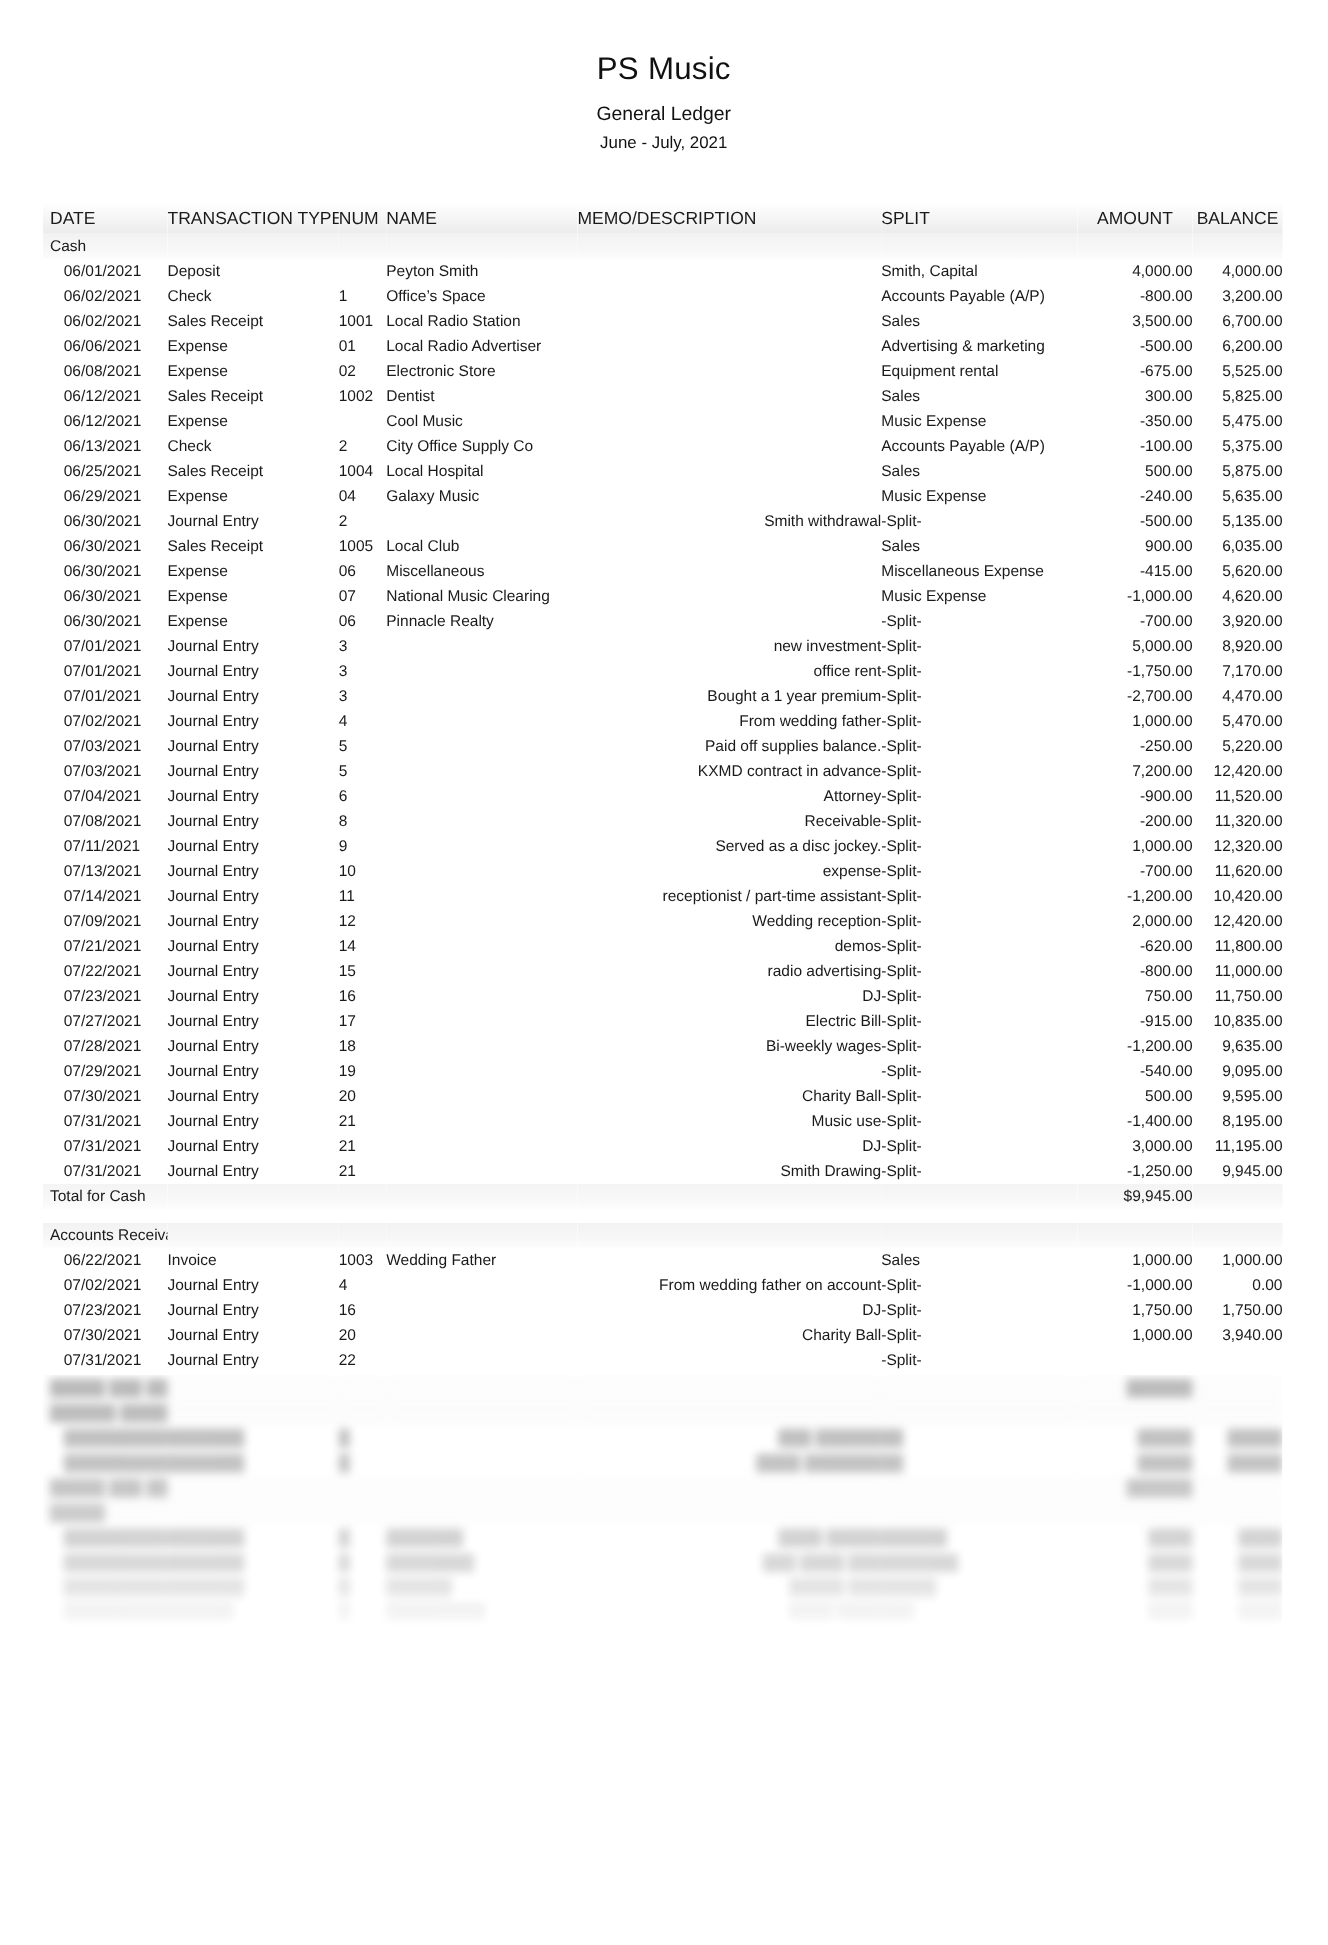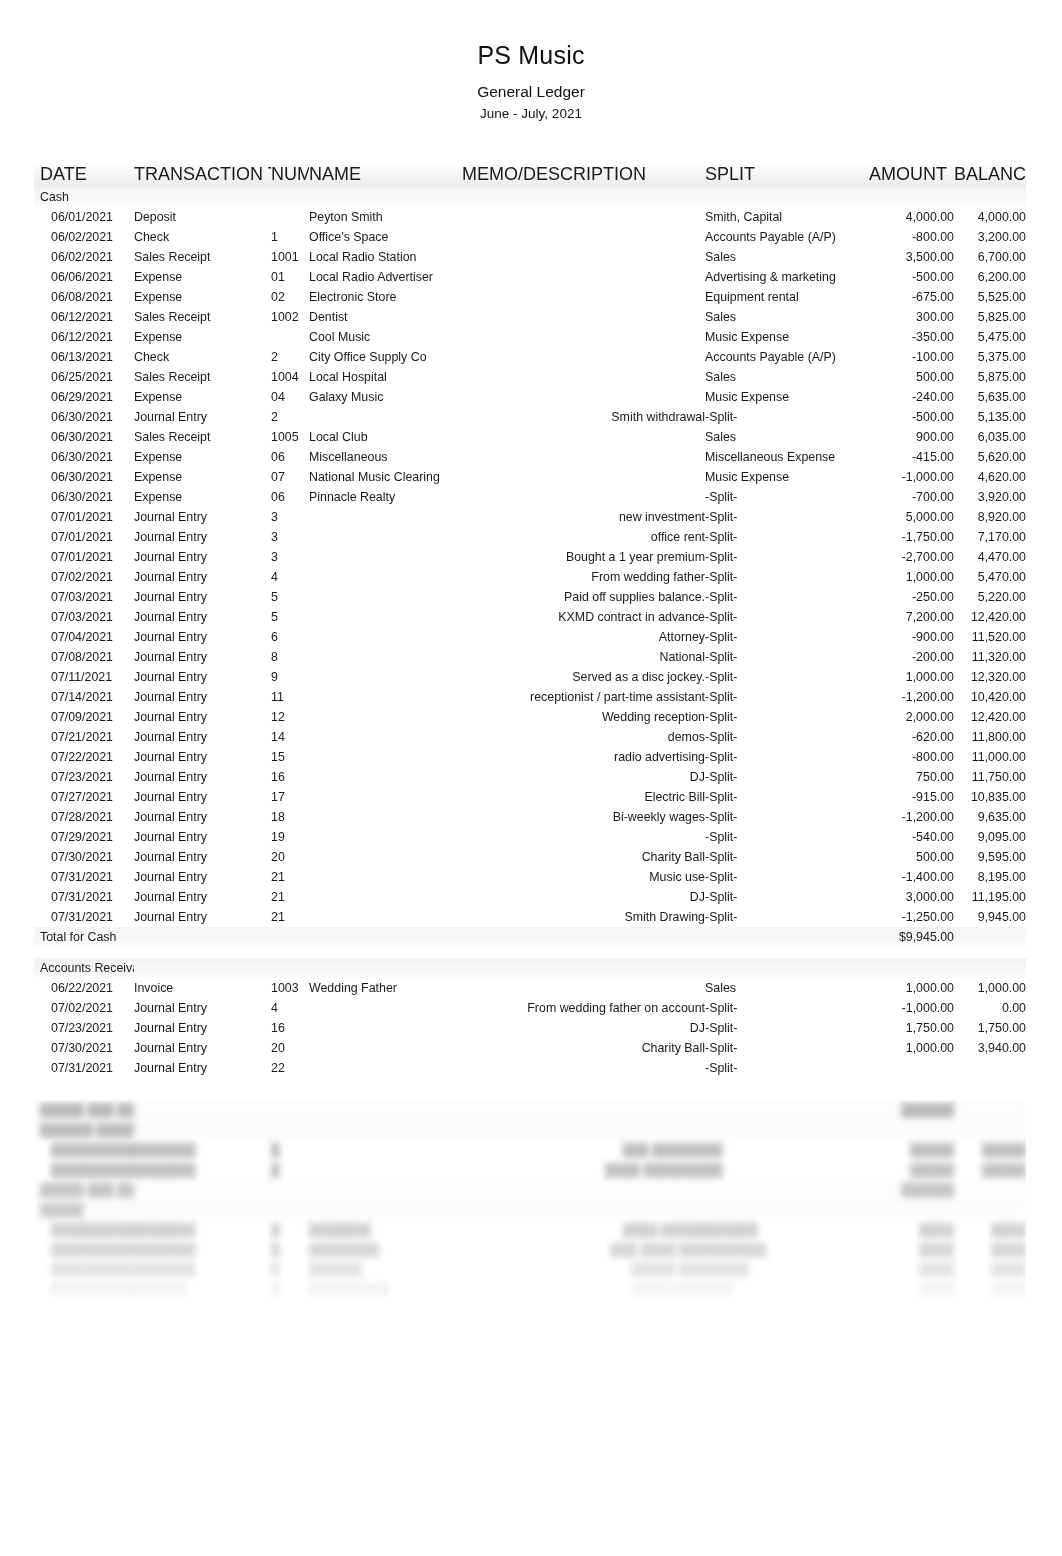--- a/index.html
+++ b/index.html
@@ -74,21 +74,21 @@
   .c-num     { width: 38px;  }
   .c-name    { width: 153px; }
   .c-memo    { width: 243px; text-align: right; }
   .c-split   { width: 157px; }
   .c-amount  { width: 92px;  text-align: right; }
   .c-balance { width: 72px;  text-align: right; }
 
   tr.header-row th {
     height: 25px;
     line-height: 25px;
-    font-size: 18px;
+    font-size: 14px;
     color: #1a1a1a;
     text-align: left;
     background: linear-gradient(to bottom, #ffffff 0%, #f4f4f4 55%, #ececec 100%);
   }
   tr.header-row th.c-amount,
   tr.header-row th.c-balance { text-align: center; }
   tr.header-row th.c-date { padding-left: 6px; }
 
   tr.account-row td {
     height: 20px;
@@ -401,34 +401,44 @@
             <td class="c-memo">Attorney</td>
             <td class="c-split">-Split-</td>
             <td class="c-amount">-900.00</td>
             <td class="c-balance">11,520.00</td>
           </tr>
           <tr class="data-row">
             <td class="c-date">07/08/2021</td>
             <td class="c-type">Journal Entry</td>
             <td class="c-num">8</td>
             <td class="c-name"></td>
-            <td class="c-memo">National</td>
+            <td class="c-memo">Receivable</td>
             <td class="c-split">-Split-</td>
             <td class="c-amount">-200.00</td>
             <td class="c-balance">11,320.00</td>
           </tr>
           <tr class="data-row">
             <td class="c-date">07/11/2021</td>
             <td class="c-type">Journal Entry</td>
             <td class="c-num">9</td>
             <td class="c-name"></td>
             <td class="c-memo">Served as a disc jockey.</td>
             <td class="c-split">-Split-</td>
             <td class="c-amount">1,000.00</td>
             <td class="c-balance">12,320.00</td>
+          </tr>
+          <tr class="data-row">
+            <td class="c-date">07/13/2021</td>
+            <td class="c-type">Journal Entry</td>
+            <td class="c-num">10</td>
+            <td class="c-name"></td>
+            <td class="c-memo">expense</td>
+            <td class="c-split">-Split-</td>
+            <td class="c-amount">-700.00</td>
+            <td class="c-balance">11,620.00</td>
           </tr>
           <tr class="data-row">
             <td class="c-date">07/14/2021</td>
             <td class="c-type">Journal Entry</td>
             <td class="c-num">11</td>
             <td class="c-name"></td>
             <td class="c-memo">receptionist / part-time assistant</td>
             <td class="c-split">-Split-</td>
             <td class="c-amount">-1,200.00</td>
             <td class="c-balance">10,420.00</td>

